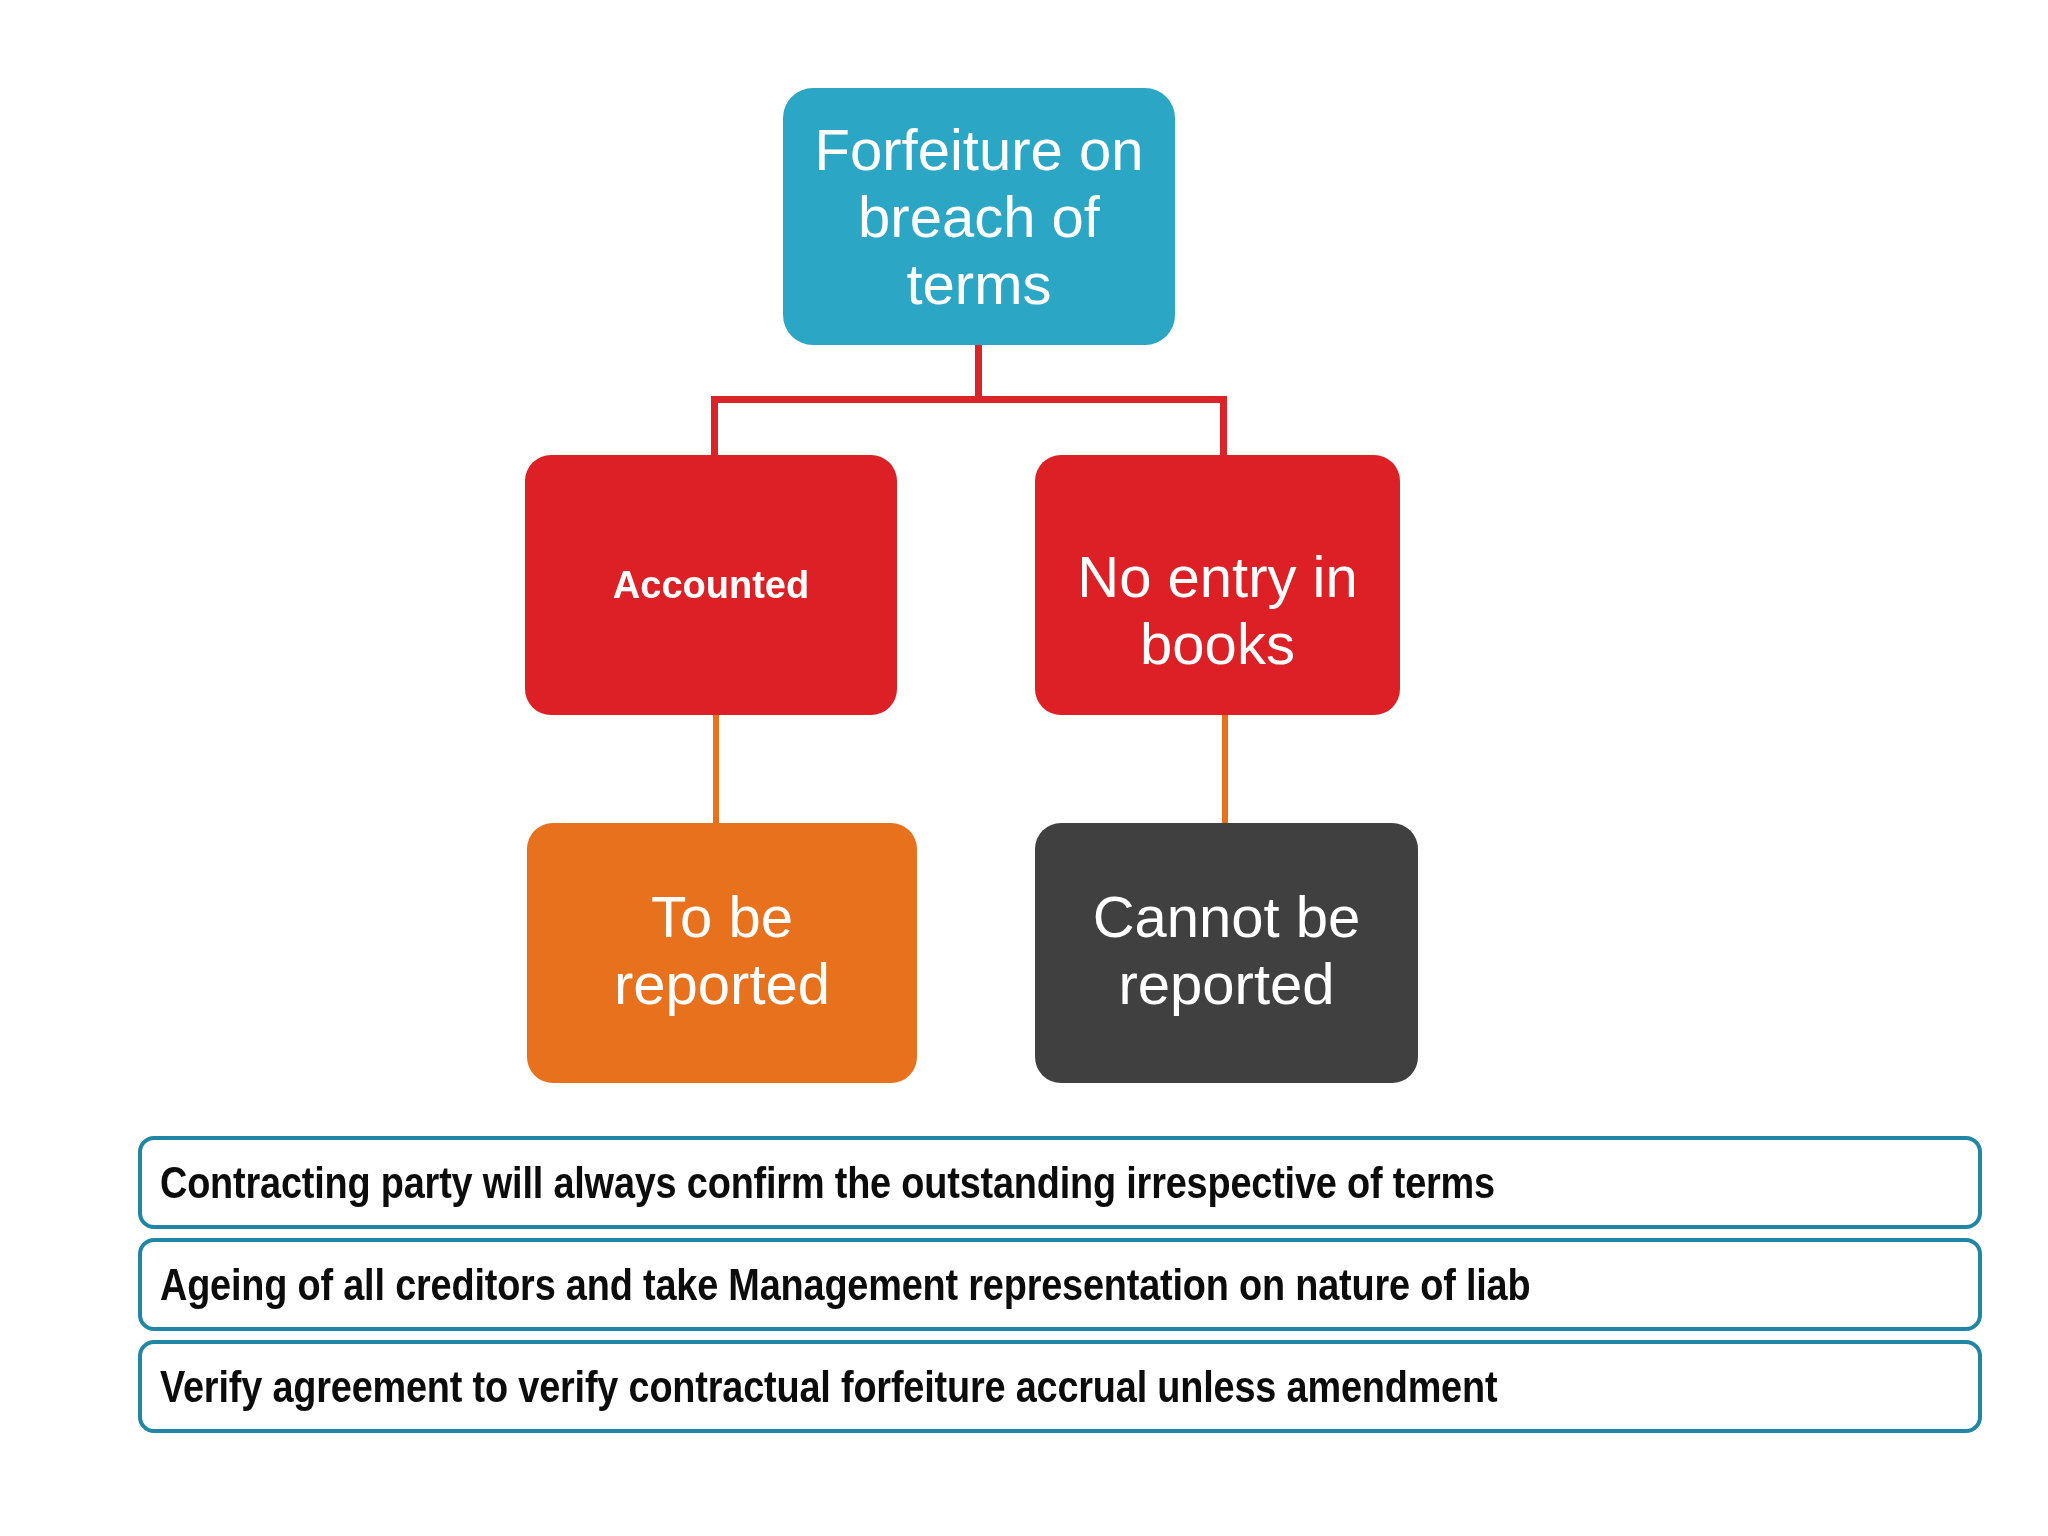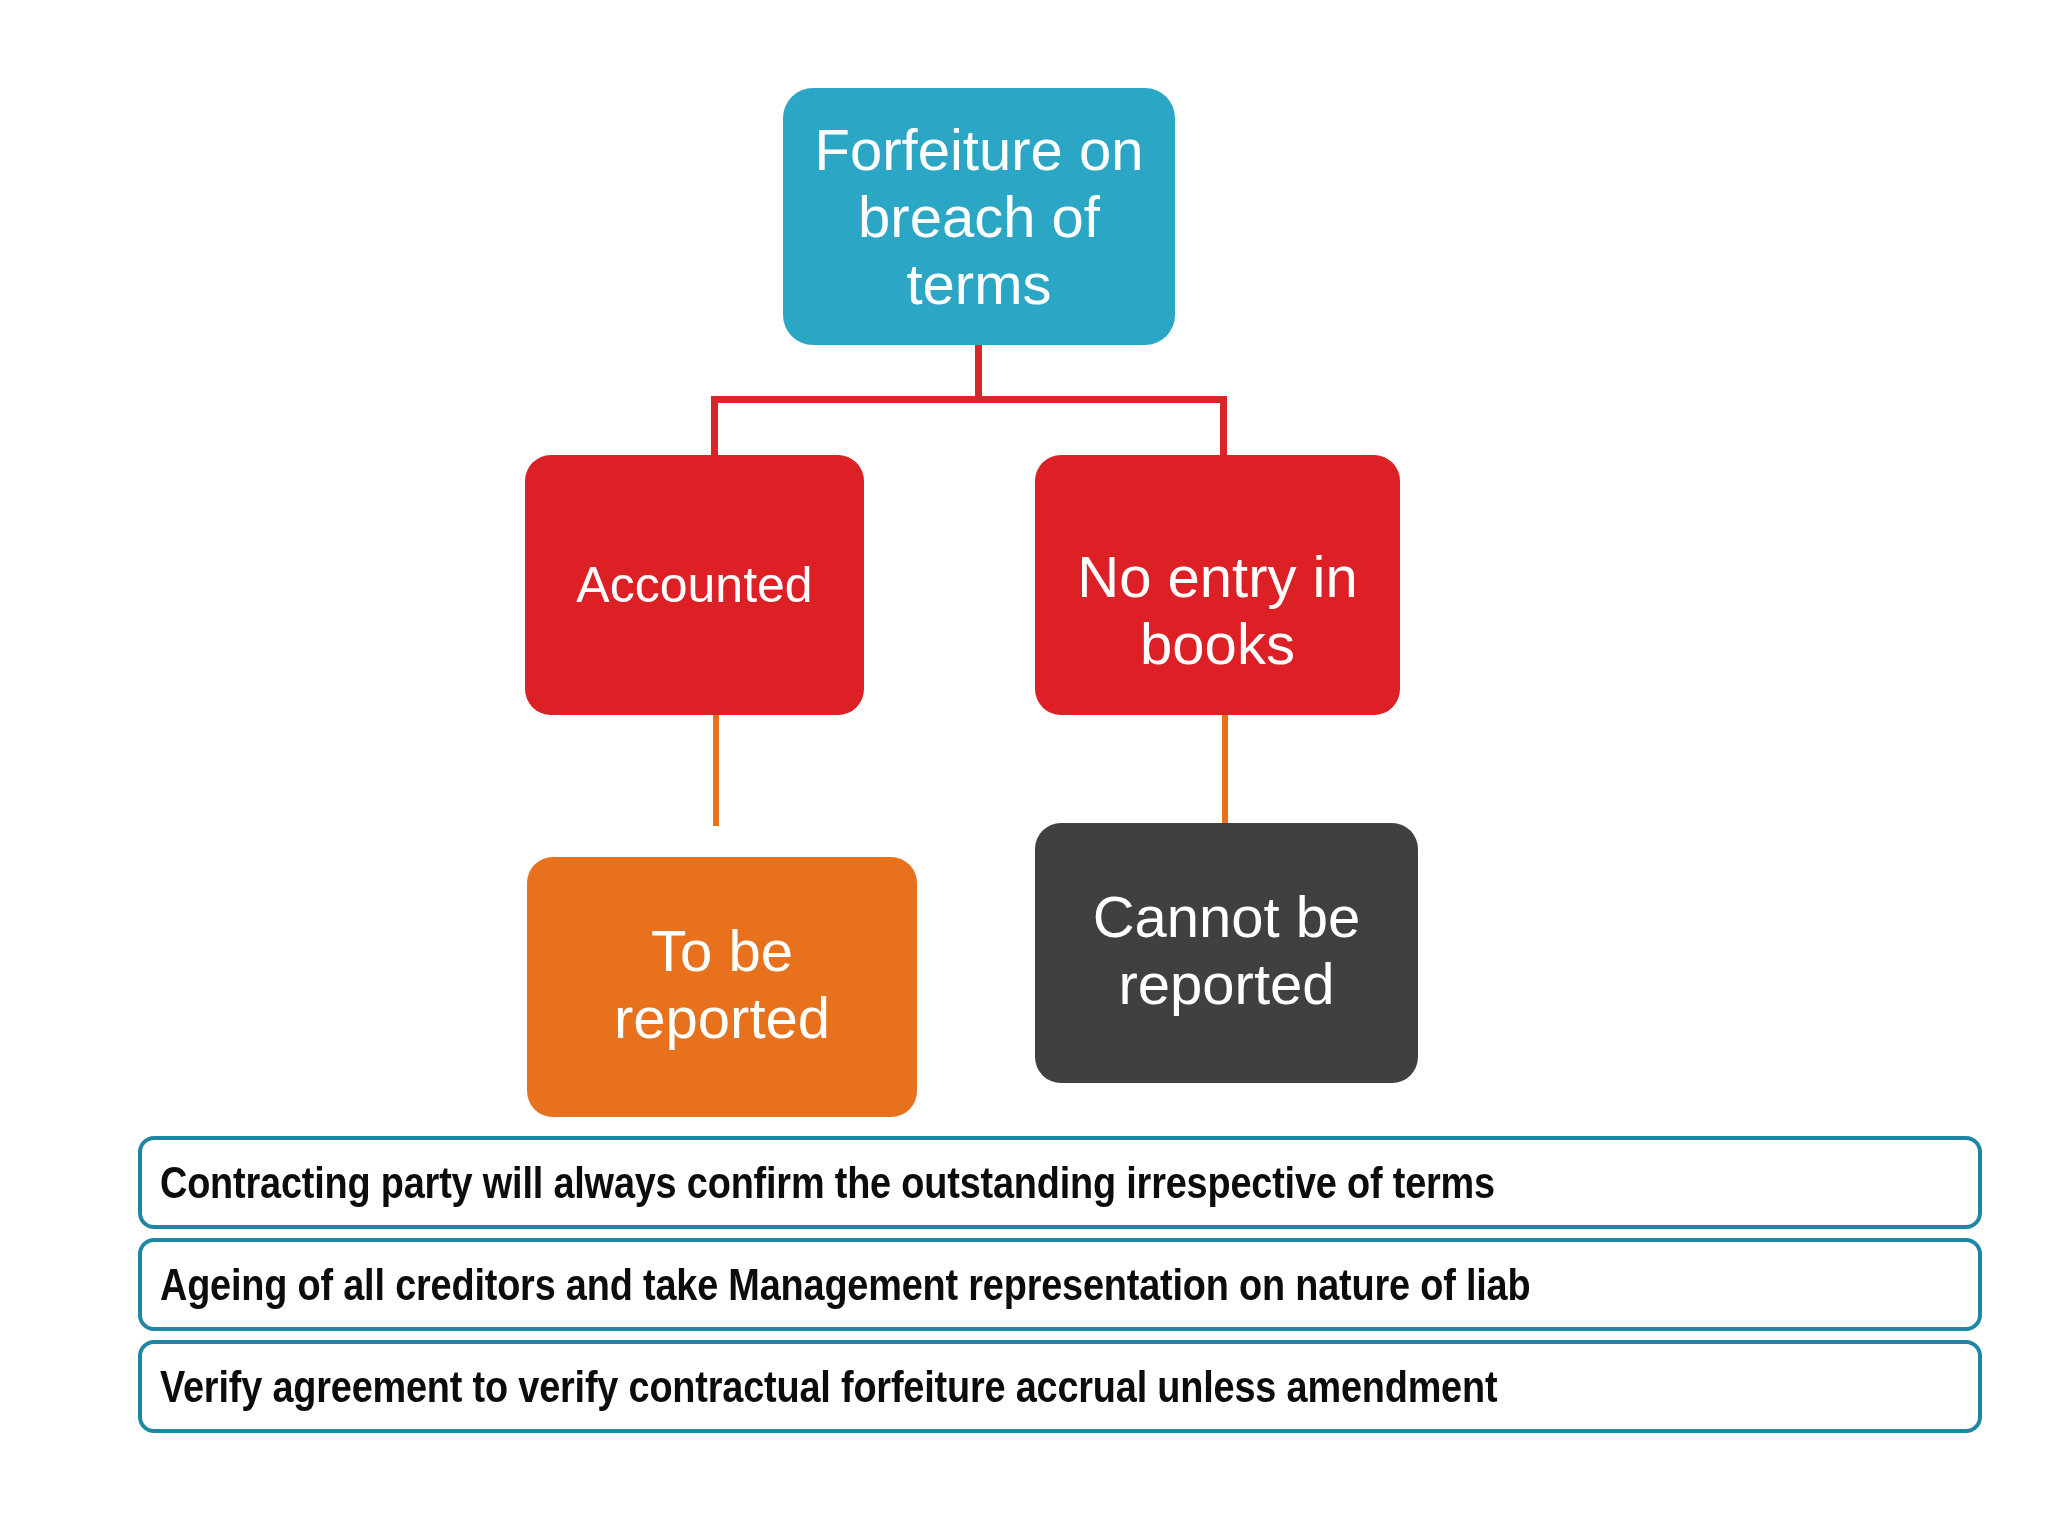--- a/index.html
+++ b/index.html
@@ -43,40 +43,41 @@
     width: 392px;
     height: 257px;
     background: #2BA6C4;
     font-size: 58px;
     border-radius: 30px;
   }
 
   .node-l2-left {
     left: 525px;
     top: 455px;
-    width: 339px;
+    width: 372px;
     height: 260px;
     background: #DC2026;
-    font-size: 50px;
+    font-size: 38px;
+    font-weight: bold;
   }
 
   .node-l2-right {
     left: 1035px;
     top: 455px;
     width: 365px;
     height: 260px;
     background: #DC2026;
     font-size: 58px;
     align-items: center;
     padding-top: 50px;
   }
 
   .node-l3-left {
     left: 527px;
-    top: 857px;
+    top: 823px;
     width: 390px;
     height: 260px;
     background: #E8711E;
     font-size: 58px;
     align-items: flex-start;
     padding-top: 60px;
   }
 
   .node-l3-right {
     left: 1035px;

